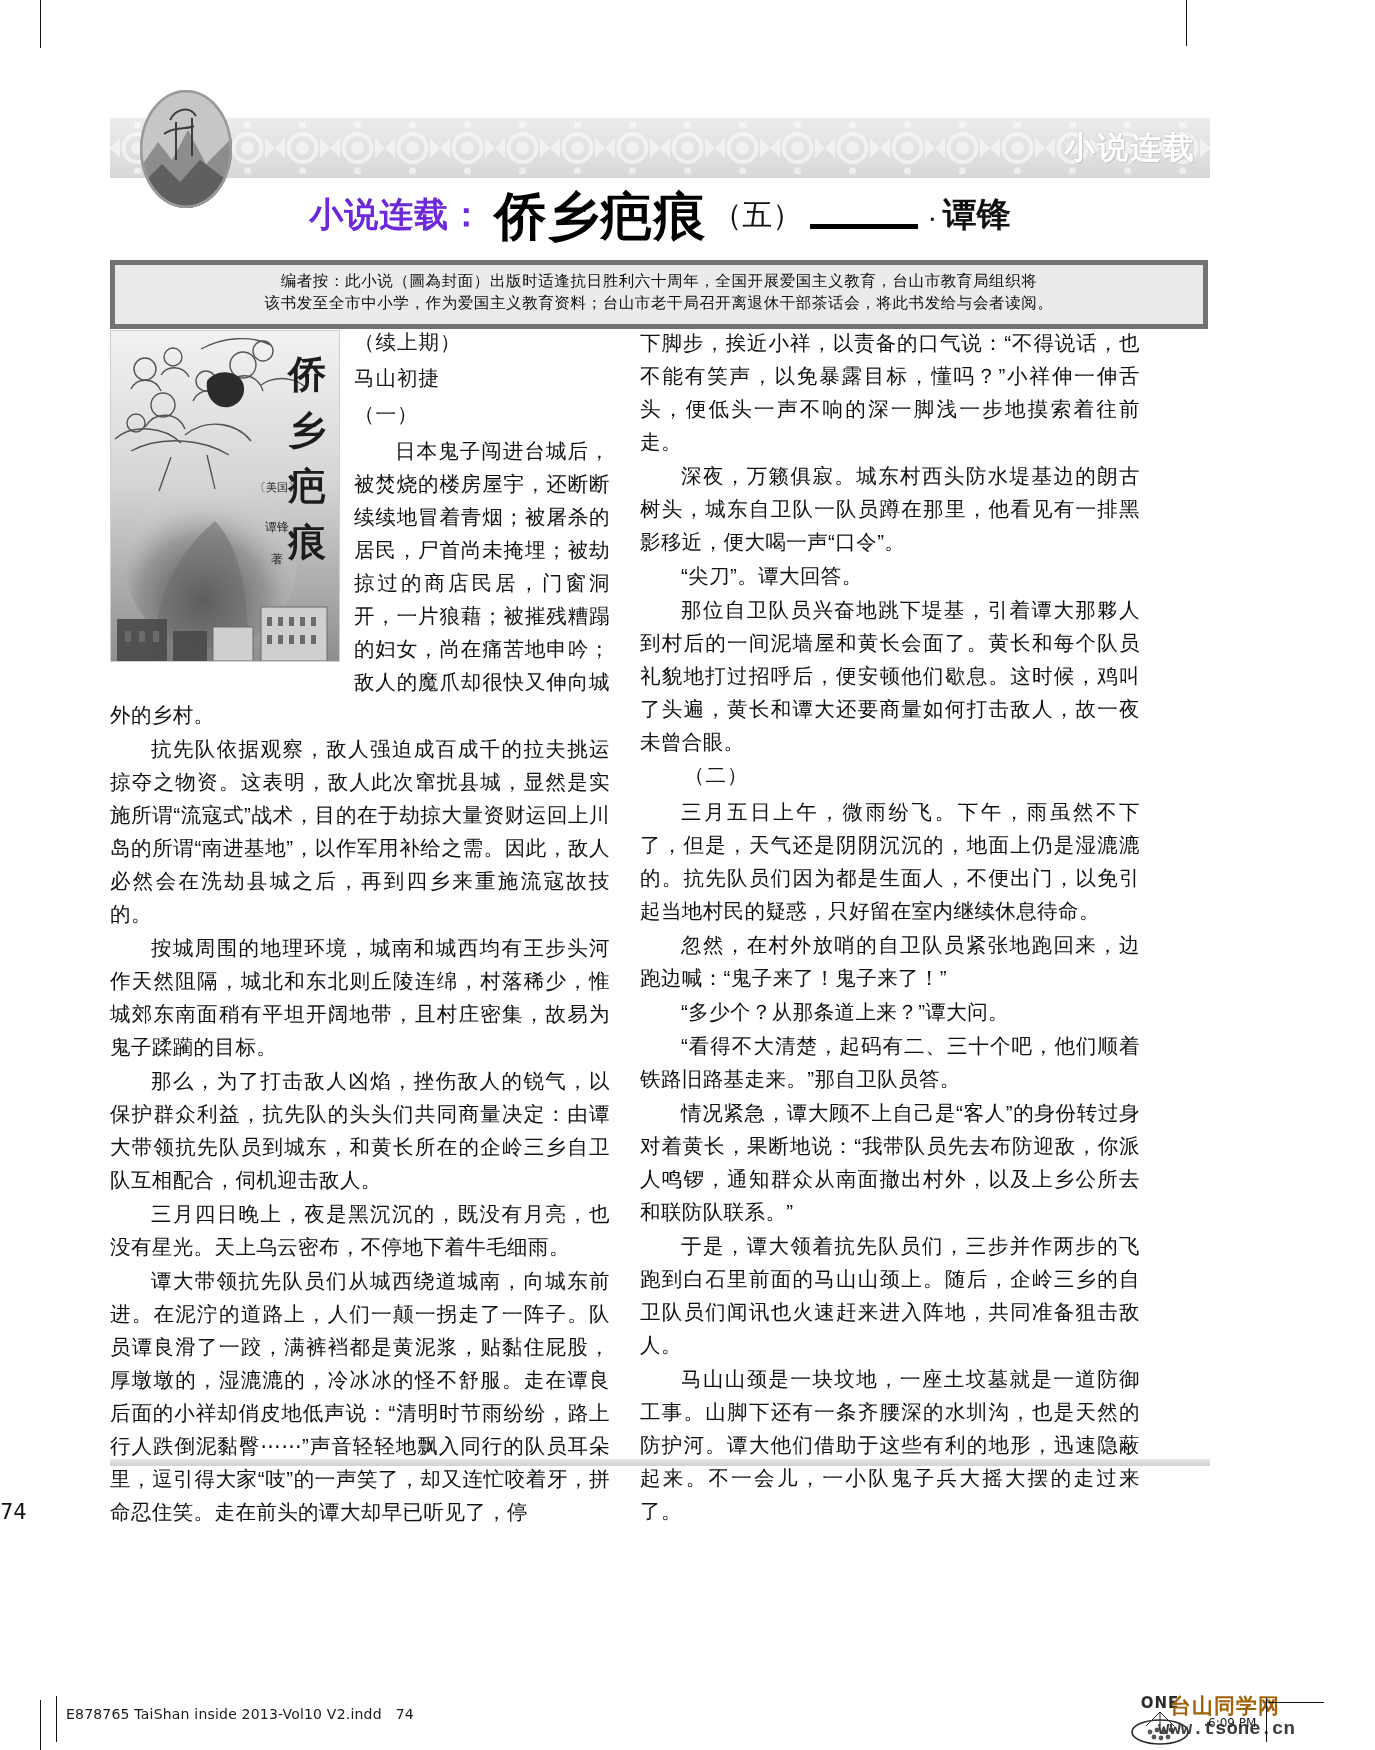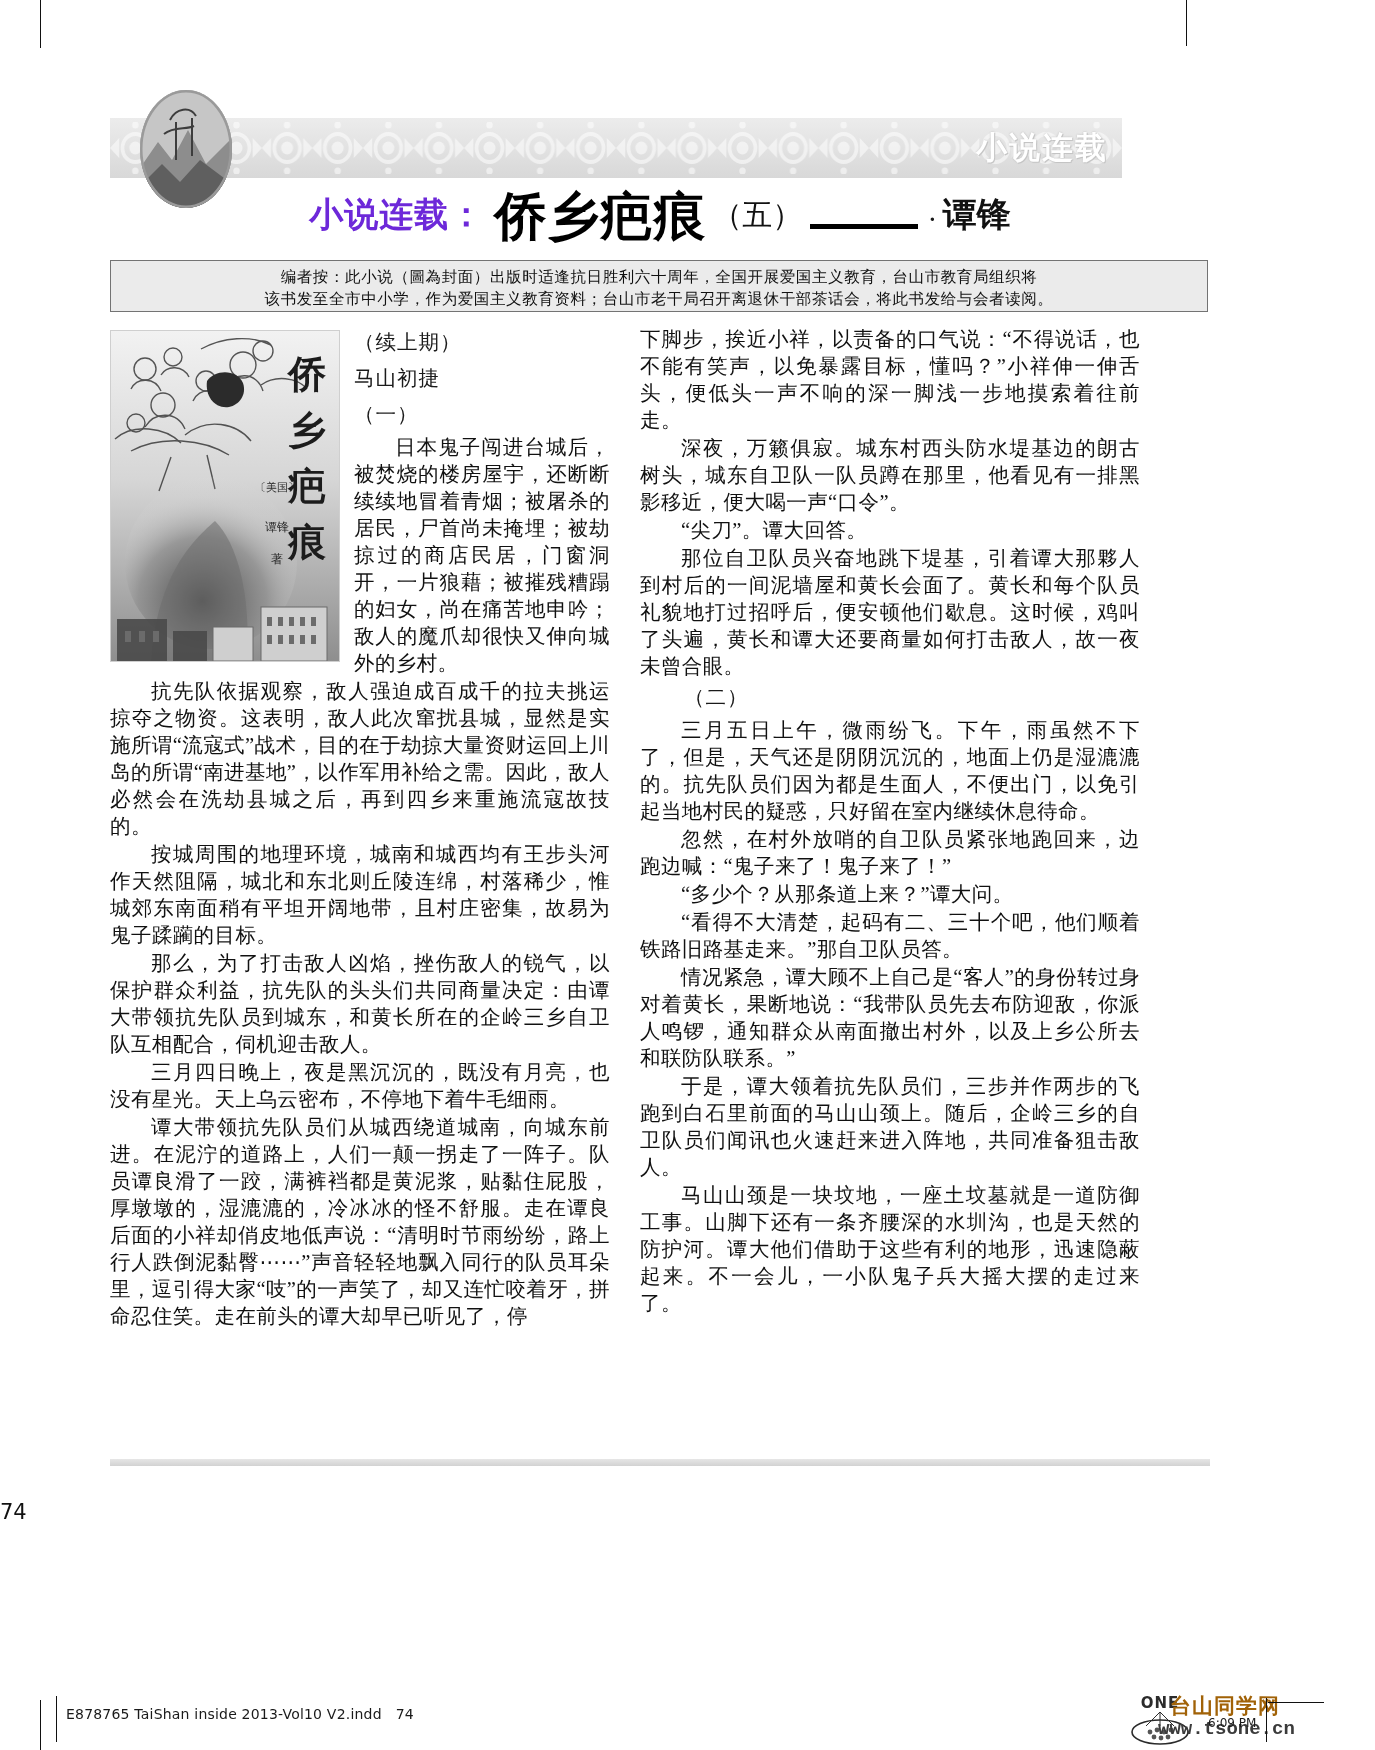--- a/index.html
+++ b/index.html
@@ -27,21 +27,21 @@
   .page {
     position: absolute;
     left: 0; top: 0;
     width: 1375px; height: 1750px;
   }
 
   
   .masthead {
     position: absolute;
     left: 110px; top: 118px;
-    width: 1012px; height: 60px;
+    width: 1100px; height: 60px;
     background: linear-gradient(180deg,#ececec 0%,#e3e3e3 45%,#d8d8d8 100%);
     overflow: hidden;
   }
   .masthead-pattern {
     position: absolute;
     left: 0; top: 4px;
     width: 100%; height: 52px;
     opacity: 0.55;
   }
   .masthead-label {
@@ -117,23 +117,23 @@
     font-size: 34px;
     font-weight: 600;
     color: #111;
     padding-bottom: 4px;
   }
 
   
   .notebox {
     position: absolute;
     left: 110px; top: 260px;
-    width: 1098px; height: 52px;
+    width: 1098px; height: 69px;
     background: #ebebeb;
-    border: 1px solid #737373;
+    border: 5px solid #737373;
     box-sizing: border-box;
     padding: 5px 14px 17px 14px;
   }
   .notebox p {
     margin: 0;
     font-family: "DejaVu Serif", "Liberation Serif", serif;
     font-size: 15.5px;
     line-height: 22px;
     letter-spacing: 0.6px;
     text-align: justify;
@@ -163,23 +163,23 @@
     margin: 4px 14px 6px 0;
     position: relative;
     overflow: hidden;
     background: #d8d8d8;
     border: 1px solid #cfcfcf;
   }
   .cover svg { display: block; }
 
   .body-p {
     margin: 0 0 1px 0;
-    font-family: Liberation Serif, serif;
+    font-family: Liberation Sans, sans-serif;
     font-size: 20.5px;
-    line-height: 27px;
+    line-height: 33px;
     letter-spacing: 0.4px;
     text-align: justify;
     text-align-last: left;
     text-indent: 41px;
     color: #111;
   }
   .body-p.noindent { text-indent: 0; }
   .center-p {
     margin: 0 0 4px 0;
     text-indent: 0;

